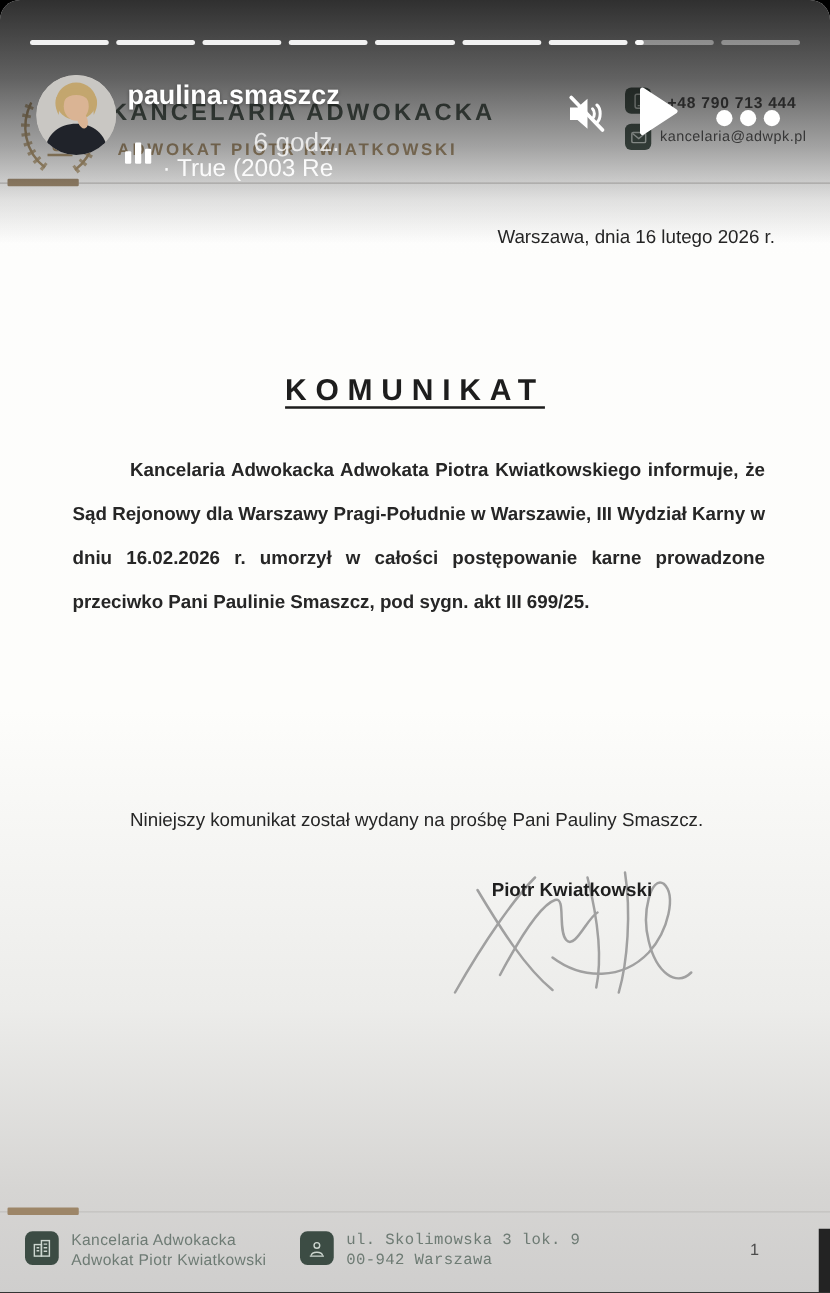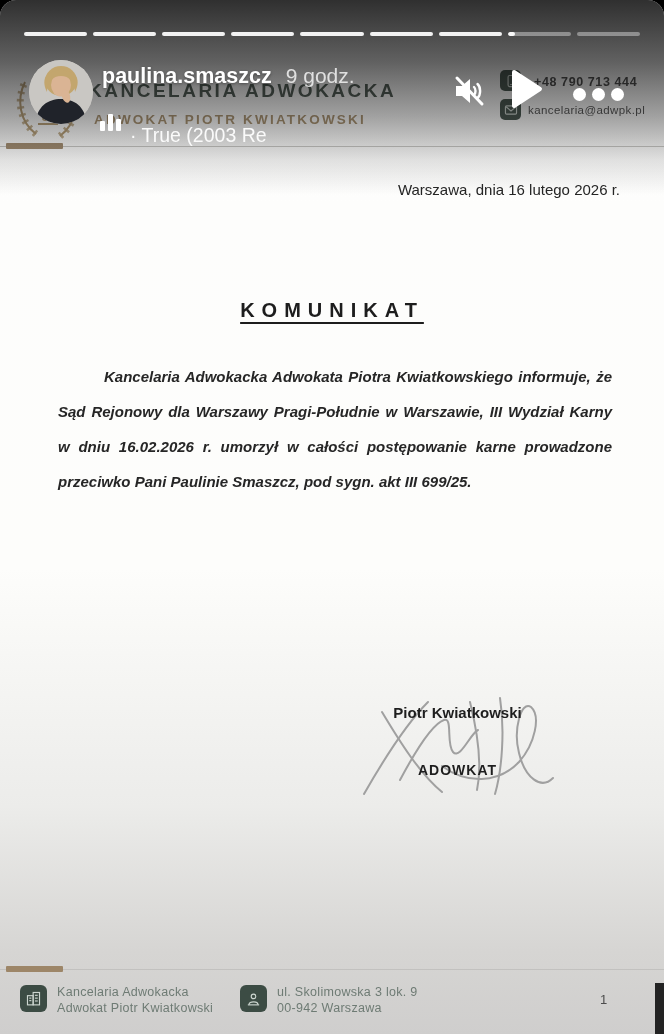--- a/index.html
+++ b/index.html
@@ -17,55 +17,55 @@
   .phone-sq{left:500px;top:70px;}
   .mail-sq{left:500px;top:99px;}
   .phone-text{left:534px;top:75px;font-size:12.5px;font-weight:600;color:#414141;letter-spacing:.6px;}
   .mail-text{left:528px;top:104px;font-size:11.5px;font-weight:500;color:#4a4a4a;letter-spacing:.4px;}
 
   
   .laurel{left:8px;top:62px;}
 
   
   .date-line{right:44px;top:181px;font-size:15px;font-weight:500;color:#242424;}
-  .doc-title{left:0;top:299px;width:100%;text-align:center;font-size:20px;font-weight:700;
+  .doc-title{left:0;top:299px;width:100%;text-align:center;font-size:24px;font-weight:700;
              letter-spacing:7px;color:#1d1d1d;}
   .doc-title span{text-decoration:underline;text-underline-offset:5px;text-decoration-thickness:1.5px;}
-  .para{left:58px;width:554px;text-align:justify;font-size:15px;line-height:35px;color:#262626;text-indent:46px;font-style:italic;}
+  .para{left:58px;width:554px;text-align:justify;font-size:15px;line-height:35px;color:#262626;text-indent:46px;}
   .para.bold{font-weight:700;}
   .p1{top:344px;}
   .p2{top:501px;}
   .p3{top:624px;text-align:left;}
 
   
   .sig-svg{left:348px;top:690px;}
   .sig-name{left:355px;top:704px;width:205px;text-align:center;font-size:15px;font-weight:700;color:#1e1e1e;}
   .sig-role{left:355px;top:762px;width:205px;text-align:center;font-size:14px;font-weight:700;letter-spacing:1px;color:#1e1e1e;}
 
   
   .ft-line{left:0;top:969px;width:100%;height:1px;background:#c2c1bf;}
   .ft-bar{left:6px;top:966px;width:57px;height:6px;background:#9d8668;border-radius:1px;}
   .ft-sq{width:27px;height:27px;border-radius:6px;background:#3c4c44;display:flex;align-items:center;justify-content:center;}
   .ft-sq1{left:20px;top:985px;}
   .ft-sq2{left:240px;top:985px;}
   .ft-text{font-size:12.5px;line-height:16px;color:#6e7b74;letter-spacing:.3px;}
   .ft-t1{left:57px;top:984px;}
-  .ft-t2{left:277px;top:984px;}
+  .ft-t2{left:277px;top:984px;font-family:Liberation Mono, monospace;}
   .page-num{left:600px;top:992px;font-size:13px;color:#4c4c4c;font-weight:500;}
   .edge-strip{right:0;top:983px;width:9px;height:51px;background:#232323;}
 
   
   .top-gradient{left:0;top:0;width:100%;height:195px;
     background:linear-gradient(180deg,rgba(8,8,8,.84) 0%,rgba(16,16,16,.66) 32%,rgba(35,35,35,.42) 60%,rgba(90,90,90,.18) 82%,rgba(255,255,255,0) 100%);}
   .progress{left:24px;top:32px;width:616px;display:flex;gap:6px;}
   .seg{flex:1;height:4px;border-radius:2px;background:rgba(255,255,255,.38);overflow:hidden;}
   .seg.done{background:rgba(255,255,255,.93);}
   .seg .fill{width:12%;height:100%;border-radius:2px;background:rgba(255,255,255,.95);}
   .avatar{left:29px;top:60px;width:64px;height:64px;border-radius:50%;overflow:hidden;background:#c9c7c3;}
-  .user-row{left:102px;top:64px;display:flex;align-items:flex-start;gap:14px;}
+  .user-row{left:102px;top:64px;display:flex;align-items:flex-end;gap:14px;flex-direction:column;}
   .username{font-size:21.5px;font-weight:600;color:#fff;text-shadow:0 1px 3px rgba(0,0,0,.4);}
   .timestamp{font-size:21px;font-weight:400;color:rgba(255,255,255,.78);}
   .music-row{left:100px;top:96px;display:flex;align-items:center;gap:9px;white-space:nowrap;max-width:352px;overflow:hidden;}
   .music-artist{font-size:19.5px;font-weight:700;color:#fff;text-shadow:0 1px 3px rgba(0,0,0,.4);}
   .music-track{font-size:19.5px;font-weight:400;color:rgba(255,255,255,.93);margin-top:28px;}
   .eq{display:flex;align-items:flex-end;gap:3px;height:18px;}
   .eq i{display:block;width:5px;background:#fff;border-radius:1px;}
   .mute-btn{left:451px;top:74px;}
   .play-btn{left:511px;top:69px;}
   .dots{left:573px;top:88px;display:flex;gap:6px;}
@@ -110,33 +110,33 @@
   <div class="abs lh-divider-line"></div>
   <div class="abs lh-divider-bar"></div>
 
   <div class="abs date-line">Warszawa, dnia 16 lutego 2026 r.</div>
 
   <div class="abs doc-title">
     <span>KOMUNIKAT</span>
   </div>
 
   <p class="abs para bold p1">Kancelaria Adwokacka Adwokata Piotra Kwiatkowskiego informuje, że Sąd Rejonowy dla Warszawy Pragi-Południe w Warszawie, III Wydział Karny w dniu 16.02.2026 r. umorzył w całości postępowanie karne prowadzone przeciwko Pani Paulinie Smaszcz, pod sygn. akt III 699/25.</p>
+  <p class="abs para p3">Niniejszy komunikat został wydany na prośbę Pani Pauliny Smaszcz.</p>
 
   <div class="abs sig-svg">
     <svg width="218" height="128" viewBox="0 0 218 128" fill="none" stroke="#a0a0a0" stroke-width="2" stroke-linecap="round">
       <path d="M16,104 C40,62 64,28 80,12"></path>
       <path d="M34,22 C52,52 72,84 94,102"></path>
       <path d="M52,90 C68,60 84,34 96,30 C105,27 98,54 105,62 C112,70 122,44 130,40"></path>
       <path d="M122,12 C130,44 134,76 129,100"></path>
       <path d="M152,8 C157,40 154,80 147,104"></path>
       <path d="M94,76 C118,94 150,94 171,72 C187,54 193,26 183,17 C173,10 165,40 171,63 C177,88 193,100 205,88"></path>
     </svg>
   </div>
   <div class="abs sig-name">Piotr Kwiatkowski</div>
-  <div class="abs sig-role">ADOWKAT</div>
 
   <div class="abs ft-line"></div>
   <div class="abs ft-bar"></div>
   <div class="abs ft-sq ft-sq1">
     <svg width="17" height="17" viewBox="0 0 24 24" fill="none" stroke="#cdd6d0" stroke-width="1.6">
       <rect x="3.5" y="8" width="8" height="13"></rect>
         <rect x="11.5" y="3.5" width="9" height="17.5"></rect>
       <line x1="6" y1="11.5" x2="9" y2="11.5"></line>
         <line x1="6" y1="15" x2="9" y2="15"></line>
       <line x1="14" y1="7.5" x2="18" y2="7.5"></line>
@@ -184,21 +184,21 @@
       <ellipse cx="32" cy="21" rx="16" ry="15" fill="#c3a66e"></ellipse>
       <ellipse cx="32" cy="25" rx="10" ry="11.5" fill="#dab494"></ellipse>
       <path d="M16,18 C20,8 44,8 48,18 C50,24 47,30 46,32 C46,22 40,16 32,16 C24,16 18,22 18,32 C17,30 14,24 16,18 Z" fill="#c3a66e"></path>
       <path d="M6,64 C8,46 19,39 32,39 C45,39 56,46 58,64 Z" fill="#20232a"></path>
       <ellipse cx="37" cy="36" rx="4" ry="7" fill="#dab494" transform="rotate(-18 37 36)"></ellipse>
     </svg>
   </div>
 
   <div class="abs user-row">
     <span class="username">paulina.smaszcz</span>
-    <span class="timestamp">9 godz.</span>
+    <span class="timestamp">6 godz.</span>
   </div>
 
   <div class="abs music-row">
     <span class="eq">
       <i style="height:10px"></i>
         <i style="height:17px"></i>
         <i style="height:12px"></i>
     </span>
     <span class="music-track">· True (2003 Re</span>
   </div>

